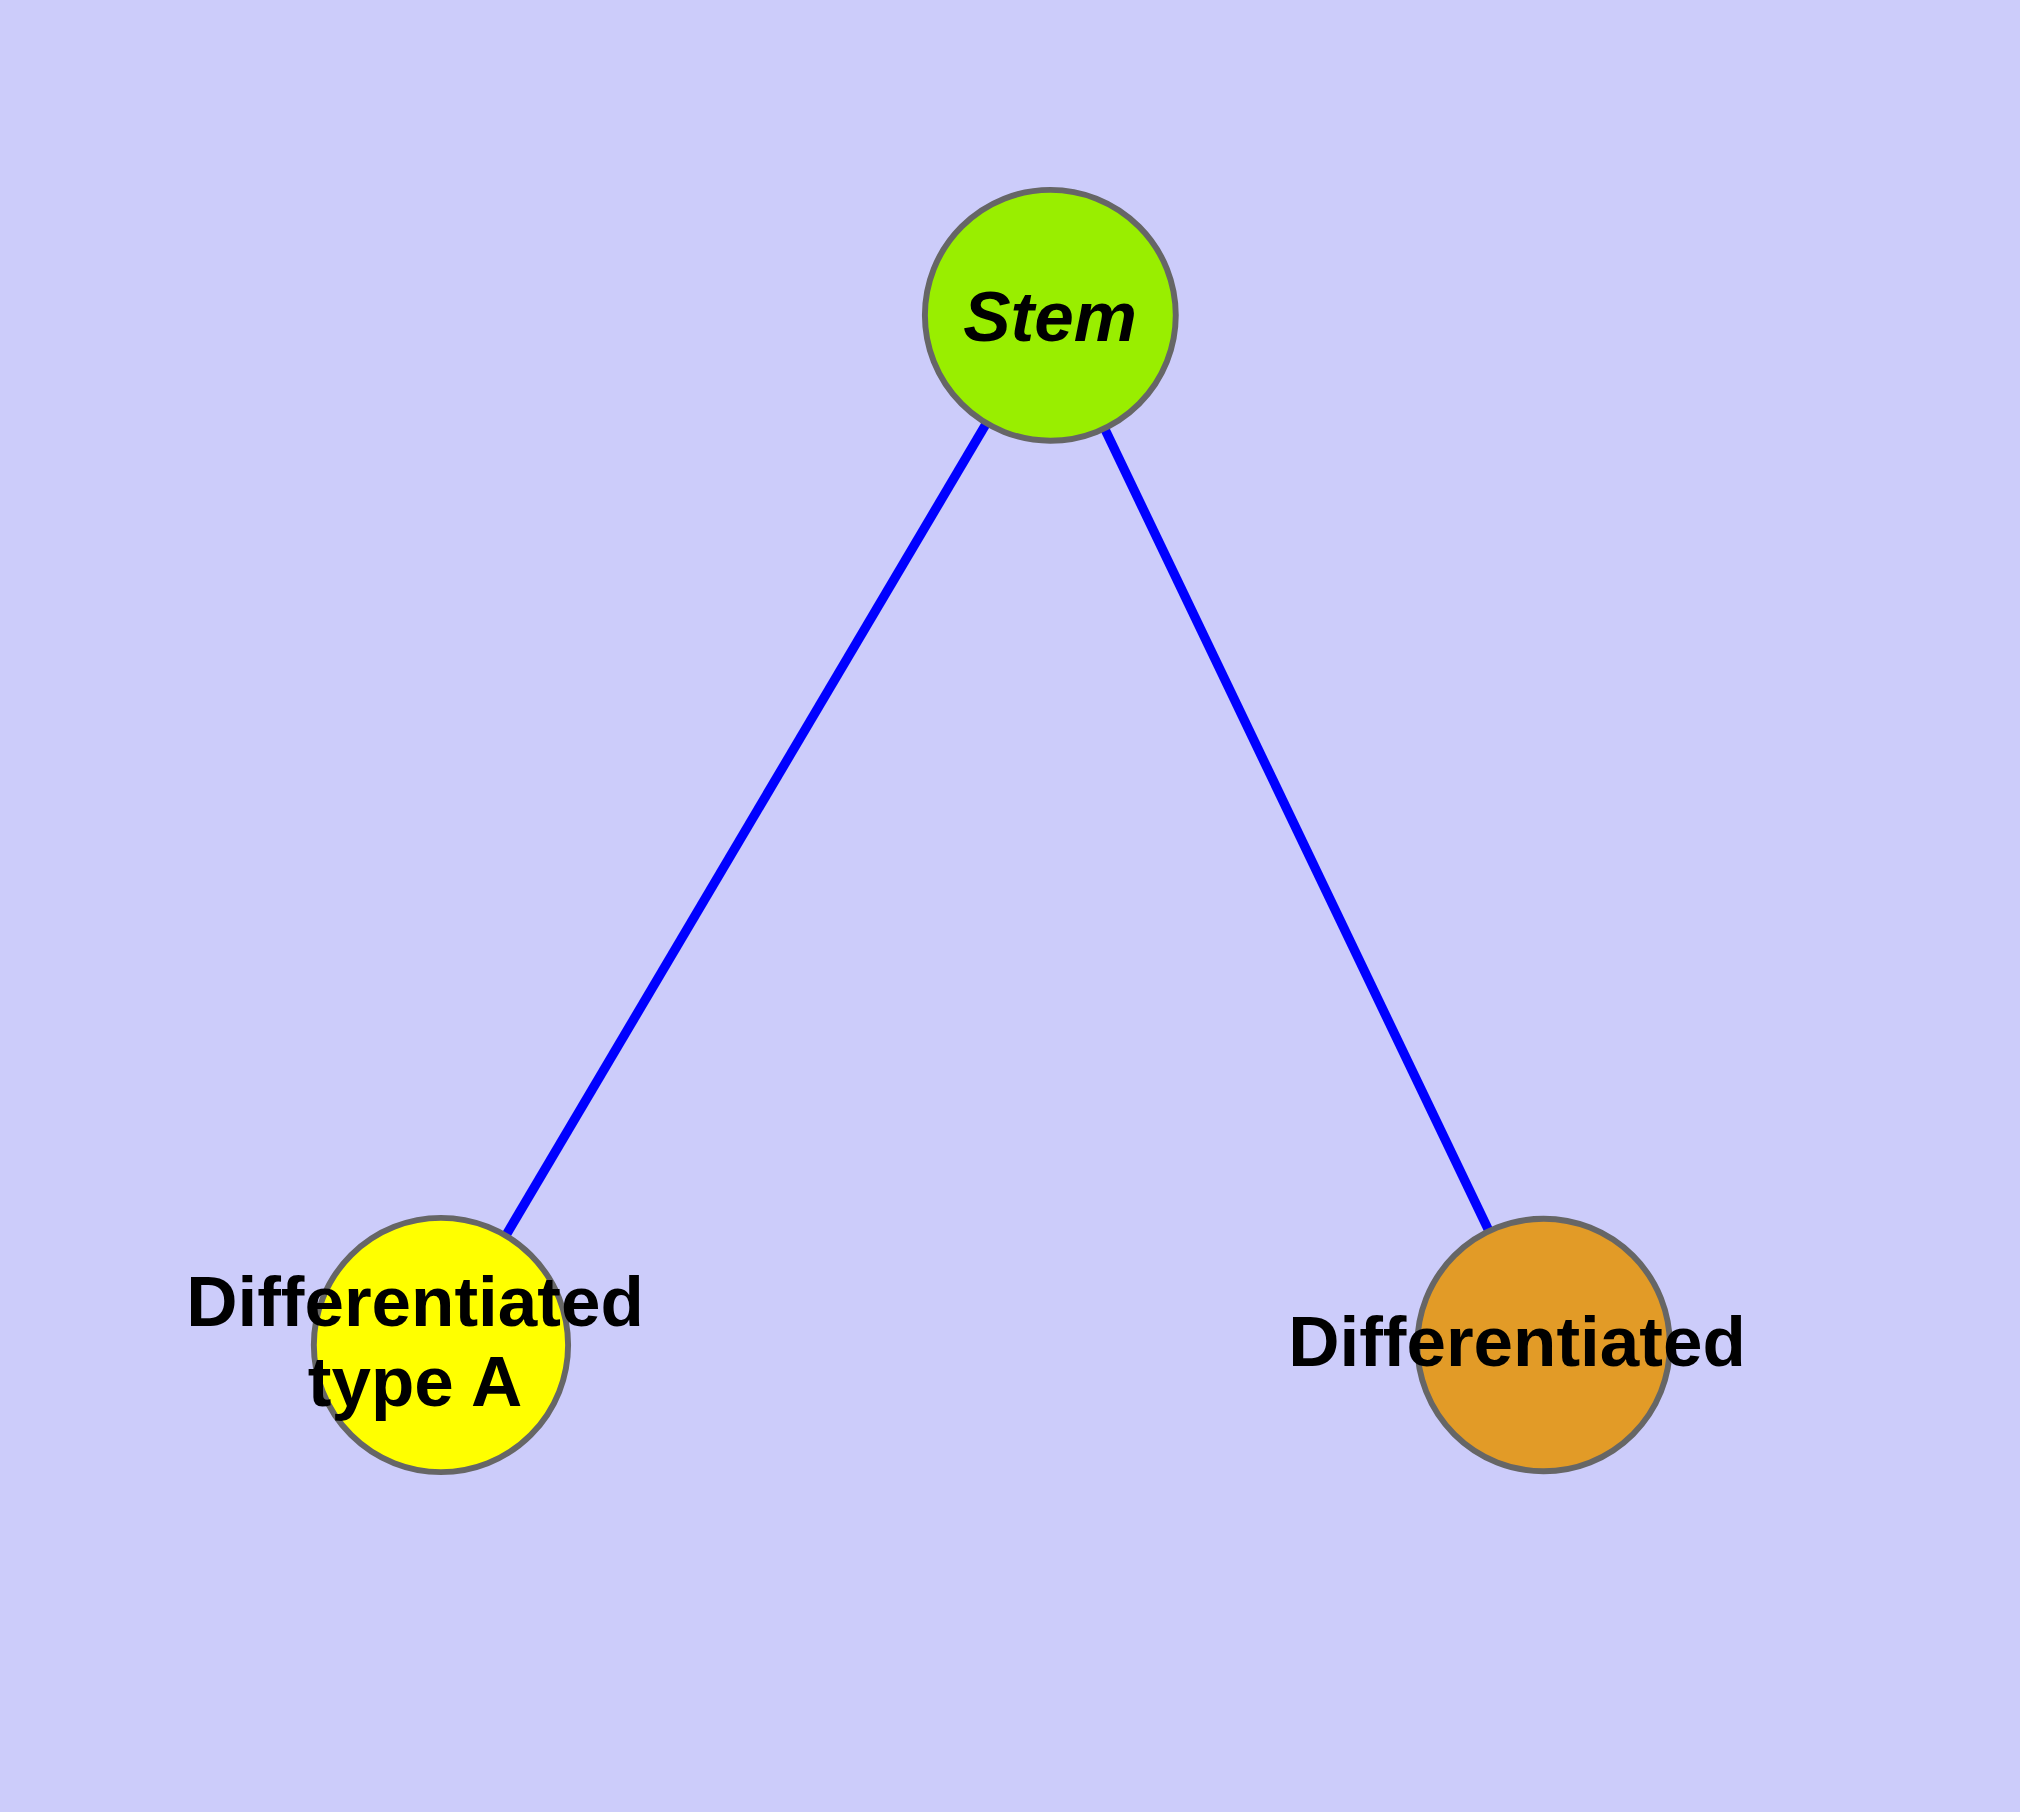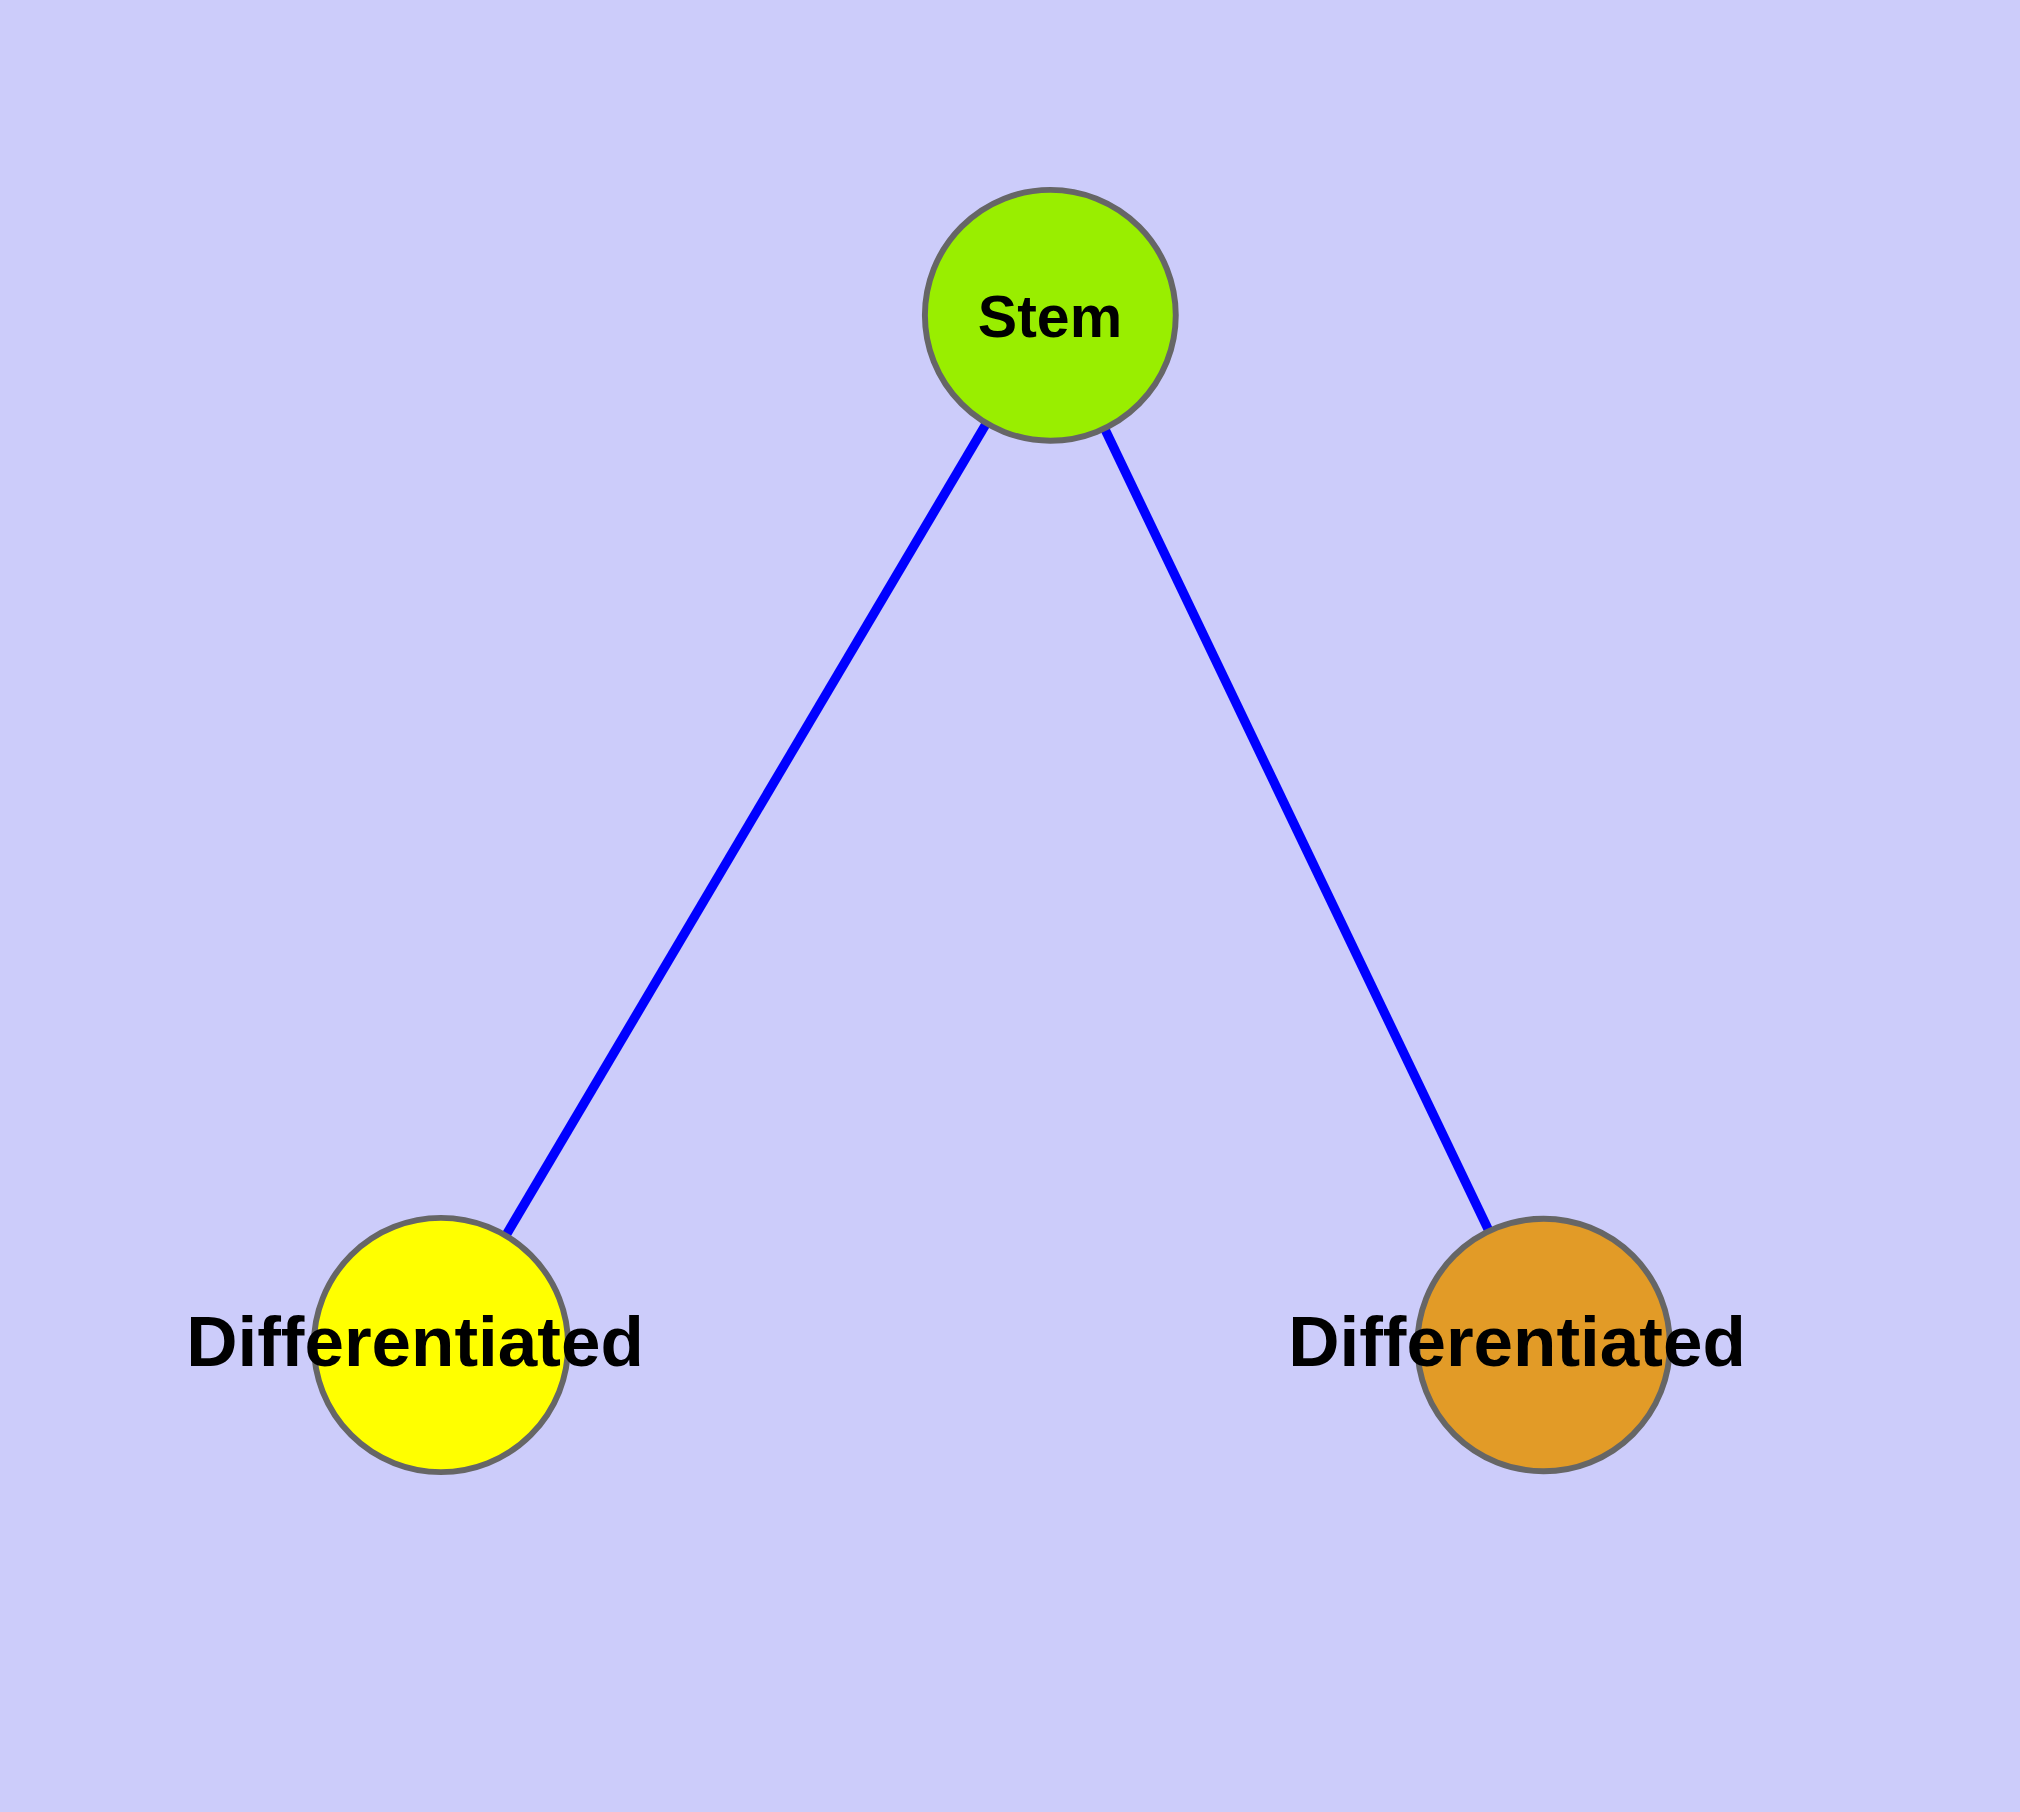--- a/index.html
+++ b/index.html
@@ -37,21 +37,22 @@
     text-align: center;
     font-family: "Liberation Sans", sans-serif;
     font-weight: bold;
     color: #000000;
     line-height: 1.12;
     white-space: pre-line;
     pointer-events: none;
     transform: translate(-50%, -50%);
   }
   .node-label.single {
-    font-size: 59px;
+    font-size: 71px;
+    font-style: italic;
   }
   .node-label.multi {
     font-size: 71px;
   }
 </style>
 </head>
 <body>
 
 <div id="canvas" style="background: rgb(204, 204, 250);">
 
@@ -62,18 +63,18 @@
       </g>
     <g id="nodes-layer">
         <circle class="node-circle" cx="1239" cy="372" r="148" fill="#99ee00" stroke="#666666"></circle>
         <circle class="node-circle" cx="520" cy="1587" r="150" fill="#ffff00" stroke="#666666"></circle>
         <circle class="node-circle" cx="1821" cy="1587" r="149" fill="#e29b27" stroke="#666666"></circle>
       </g>
   </svg>
 
   <div id="labels-layer">
       <div class="node-label single" style="left: 1050px; top: 317px;"><div>Stem</div></div>
-      <div class="node-label multi" style="left: 415px; top: 1342px;"><div>Differentiated</div></div>
+      <div class="node-label multi" style="left: 415px; top: 1342px;"><div>Differentiated</div><div>type A</div></div>
       <div class="node-label multi" style="left: 1517px; top: 1342px;"><div>Differentiated</div></div>
     </div>
 
 </div>
 
 
 </body></html>

